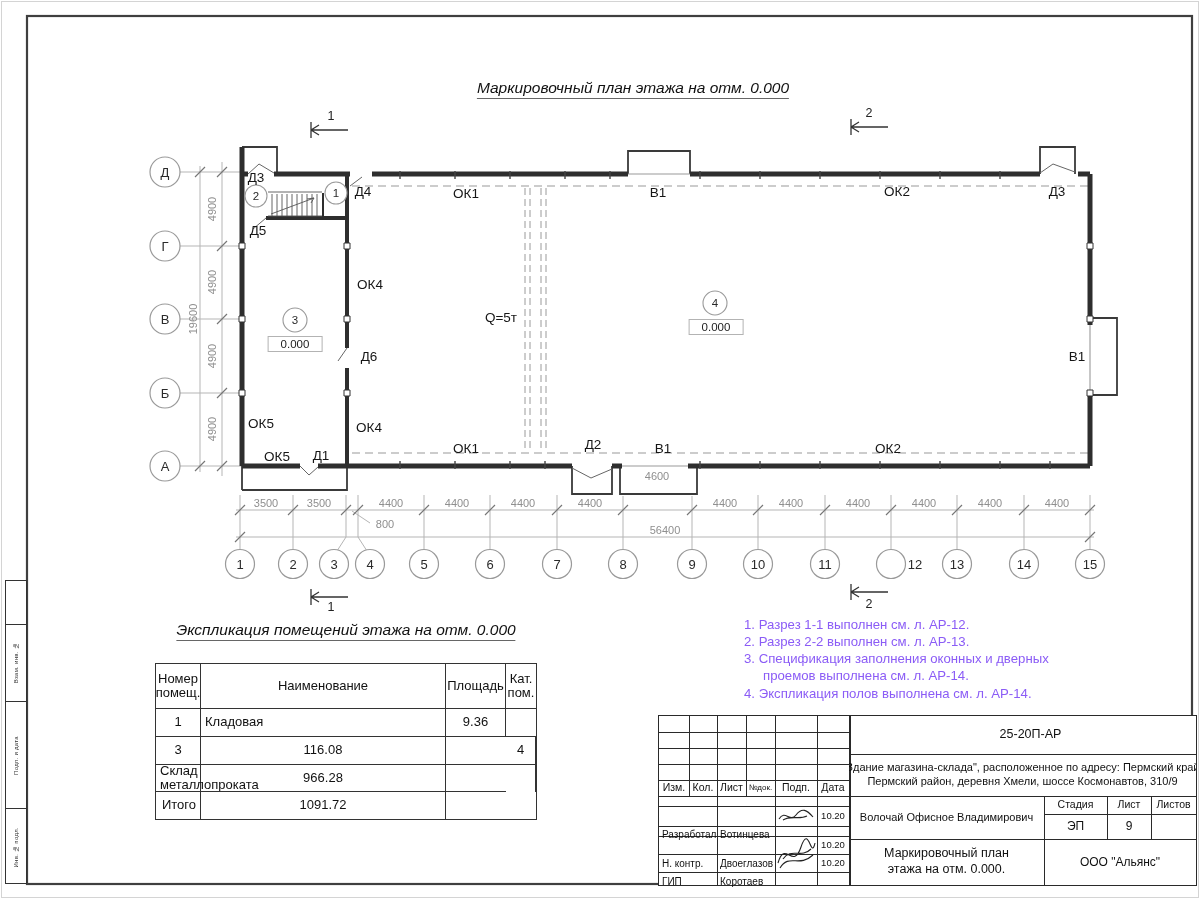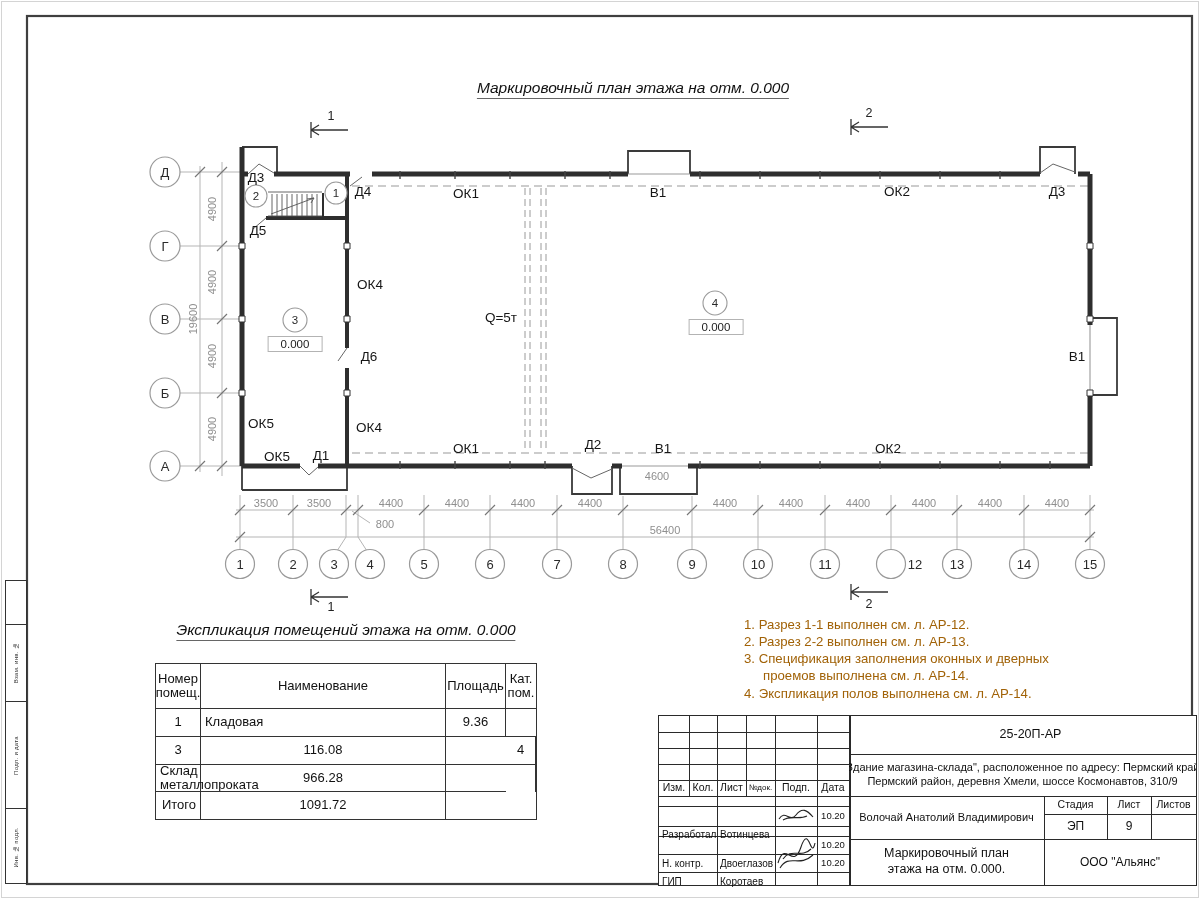--- a/index.html
+++ b/index.html
@@ -13,21 +13,21 @@
   .roomn{transform:translate(-50%,-50%);font-size:11.5px;color:#2a2a2a;}
   .elev{transform:translate(-50%,-50%);font-size:11.5px;color:#222;border:1px solid #b3b3b3;background:#fff;padding:1px 12px;}
   .sec{transform:translate(-50%,-50%);font-size:12.5px;color:#222;}
   .h-title{position:absolute;z-index:2;transform:translate(-50%,-50%);font-size:15.5px;font-style:italic;color:#111;border-bottom:1px solid #666;padding-bottom:1px;white-space:nowrap;}
   .extable{position:absolute;z-index:2;left:155px;top:663px;display:grid;grid-template-columns:45px 245px 60px 30px;grid-template-rows:45px 28px 28px 27px 27px;border:1.6px solid #333;font-size:13px;color:#111;background:#fff;}
   .extable .c{border-right:1px solid #333;border-bottom:1px solid #333;display:flex;align-items:center;justify-content:center;text-align:center;padding:1px 4px;box-sizing:border-box;line-height:1.1;}
   .extable .c.last{border-right:none;}
   .extable .c.brow{border-bottom:none;}
   .extable .c.nm{justify-content:flex-start;text-align:left;}
   .extable .c.tot{justify-content:flex-end;}
-  .notes{position:absolute;z-index:2;left:744px;top:616px;width:346px;font-size:13.2px;color:#a16207;line-height:1.3;}
+  .notes{position:absolute;z-index:2;left:744px;top:616px;width:346px;font-size:13.2px;color:#8b5cf6;line-height:1.3;}
   .notes div{padding-left:19px;text-indent:-19px;}
   .tb{position:absolute;z-index:2;left:658px;top:715px;width:537px;height:169px;border:1.8px solid #2a2a2a;box-sizing:content-box;background:#fff;}
   .tb .vl{position:absolute;width:1.2px;background:#2a2a2a;}
   .tb .hl{position:absolute;height:1.2px;background:#2a2a2a;}
   .tb .tc{position:absolute;display:flex;align-items:center;justify-content:center;text-align:center;color:#111;box-sizing:border-box;line-height:1.25;}
   .tb .left{justify-content:flex-start;text-align:left;padding-left:3px;margin-top:19px;}
   .sidecol{position:absolute;z-index:2;left:5px;top:580px;width:22px;height:304px;border:1.1px solid #333;box-sizing:border-box;background:#fff;}
   .sidecol .box{position:absolute;left:0;width:100%;border-top:1.1px solid #333;box-sizing:border-box;display:flex;align-items:center;justify-content:center;}
   .sidecol .rot{writing-mode:vertical-rl;transform:rotate(180deg);font-size:6px;color:#333;letter-spacing:.3px;}
 </style>
@@ -282,21 +282,21 @@
     </svg>
     <svg style="position:absolute;left:116px;top:119px;" width="42" height="38" viewBox="0 0 42 38">
       <path d="M3,28 C10,4 18,36 26,12 S36,26 40,8 M5,33 C14,18 24,33 38,20 M8,24 C16,12 26,24 36,14" fill="none" stroke="#222" stroke-width="1.1"></path>
     </svg>
 
     <div class="tc" style="left:190px;top:0;width:347px;height:38px;font-size:12.5px;margin-left:8px;">25-20П-АР</div>
     <div class="tc" style="left:190px;top:38px;width:347px;height:42px;font-size:11px;flex-direction:column;overflow:hidden;">
       <div style="white-space:nowrap;">"Здание магазина-склада", расположенное по адресу: Пермский край,</div>
       <div style="white-space:nowrap;">Пермский район, деревня Хмели, шоссе Космонавтов, 310/9</div>
     </div>
-    <div class="tc" style="left:190px;top:80px;width:195px;height:43px;font-size:11px;">Волочай Анатолий Владимирович</div>
+    <div class="tc" style="left:190px;top:80px;width:195px;height:43px;font-size:11px;">Волочай Офисное Владимирович</div>
     <div class="tc" style="left:190px;top:123px;width:195px;height:46px;font-size:12.5px;flex-direction:column;">
       <div>Маркировочный план</div>
       <div>этажа на отм. 0.000.</div>
     </div>
     <div class="tc" style="left:385px;top:80px;width:63px;height:18px;font-size:10.5px;">Стадия</div>
     <div class="tc" style="left:448px;top:80px;width:44px;height:18px;font-size:10.5px;">Лист</div>
     <div class="tc" style="left:492px;top:80px;width:45px;height:18px;font-size:10.5px;">Листов</div>
     <div class="tc" style="left:385px;top:98px;width:63px;height:25px;font-size:12px;">ЭП</div>
     <div class="tc" style="left:448px;top:98px;width:44px;height:25px;font-size:12px;">9</div>
     <div class="tc" style="left:492px;top:98px;width:45px;height:25px;font-size:12px;"></div>

